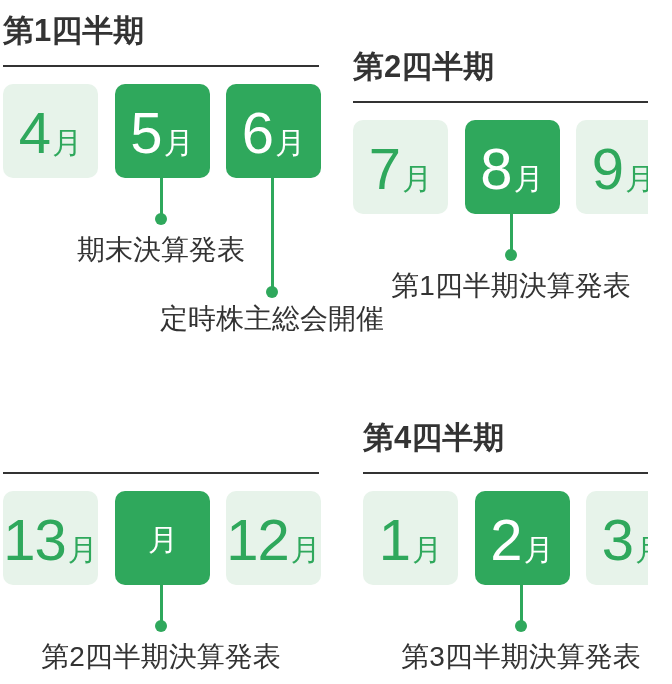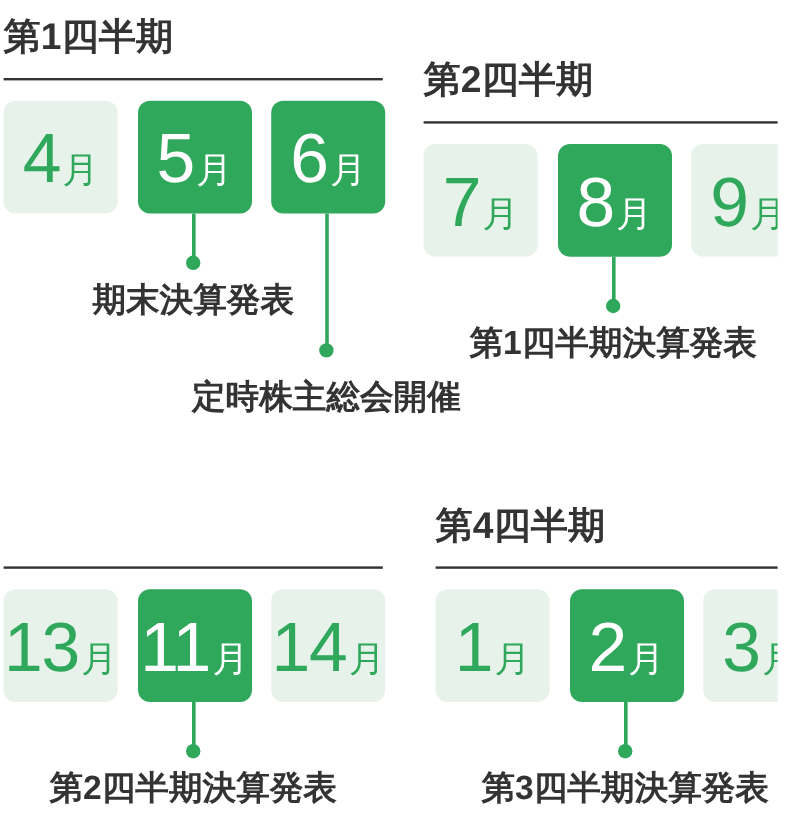--- a/index.html
+++ b/index.html
@@ -100,26 +100,26 @@
     background:var(--accent-green);
   }
   .event.short .dot{top:200px;}
   .event.long  .dot{top:273px;}
   .event-label{
     position:absolute;
     transform:translateX(-50%);
     white-space:nowrap;
     font-size:28px;
     line-height:1.3;
-    font-weight:700;
+    font-weight:400;
     color:var(--text-dark);
     text-align:center;
   }
   .event.short .event-label{top:219px;}
-  .event.long  .event-label{top:300px;}
+  .event.long  .event-label{top:288px;}
 
   .event.col-1 .stem{left:157px;}
   .event.col-1 .dot{left:152px;}
   .event.col-1 .event-label{left:158px;}
   .event.col-2 .stem{left:268px;}
   .event.col-2 .dot{left:263px;}
   .event.col-2 .event-label{left:269px;}
 </style>
 </head>
 <body>
@@ -195,27 +195,26 @@
     <div class="q-rule"></div>
     <div class="q-months">
       <div class="month-card">
         <span class="m-text">
             <span class="m-num">13</span>
             <span class="m-suffix">月</span>
           </span>
       </div>
       <div class="month-card active">
         <span class="m-text">
-            <span class="m-num">11</span>
-            <span class="m-suffix">月</span>
-          </span>
-      </div>
-      <div class="month-card">
-        <span class="m-text">
-            <span class="m-num">14</span>
+            <span class="m-suffix">月</span>
+          </span>
+      </div>
+      <div class="month-card">
+        <span class="m-text">
+            <span class="m-num">12</span>
             <span class="m-suffix">月</span>
           </span>
       </div>
     </div>
     <div class="event short col-1">
       <div class="stem"></div>
       <div class="dot"></div>
       <div class="event-label">第2四半期決算発表</div>
     </div>
   </section>

